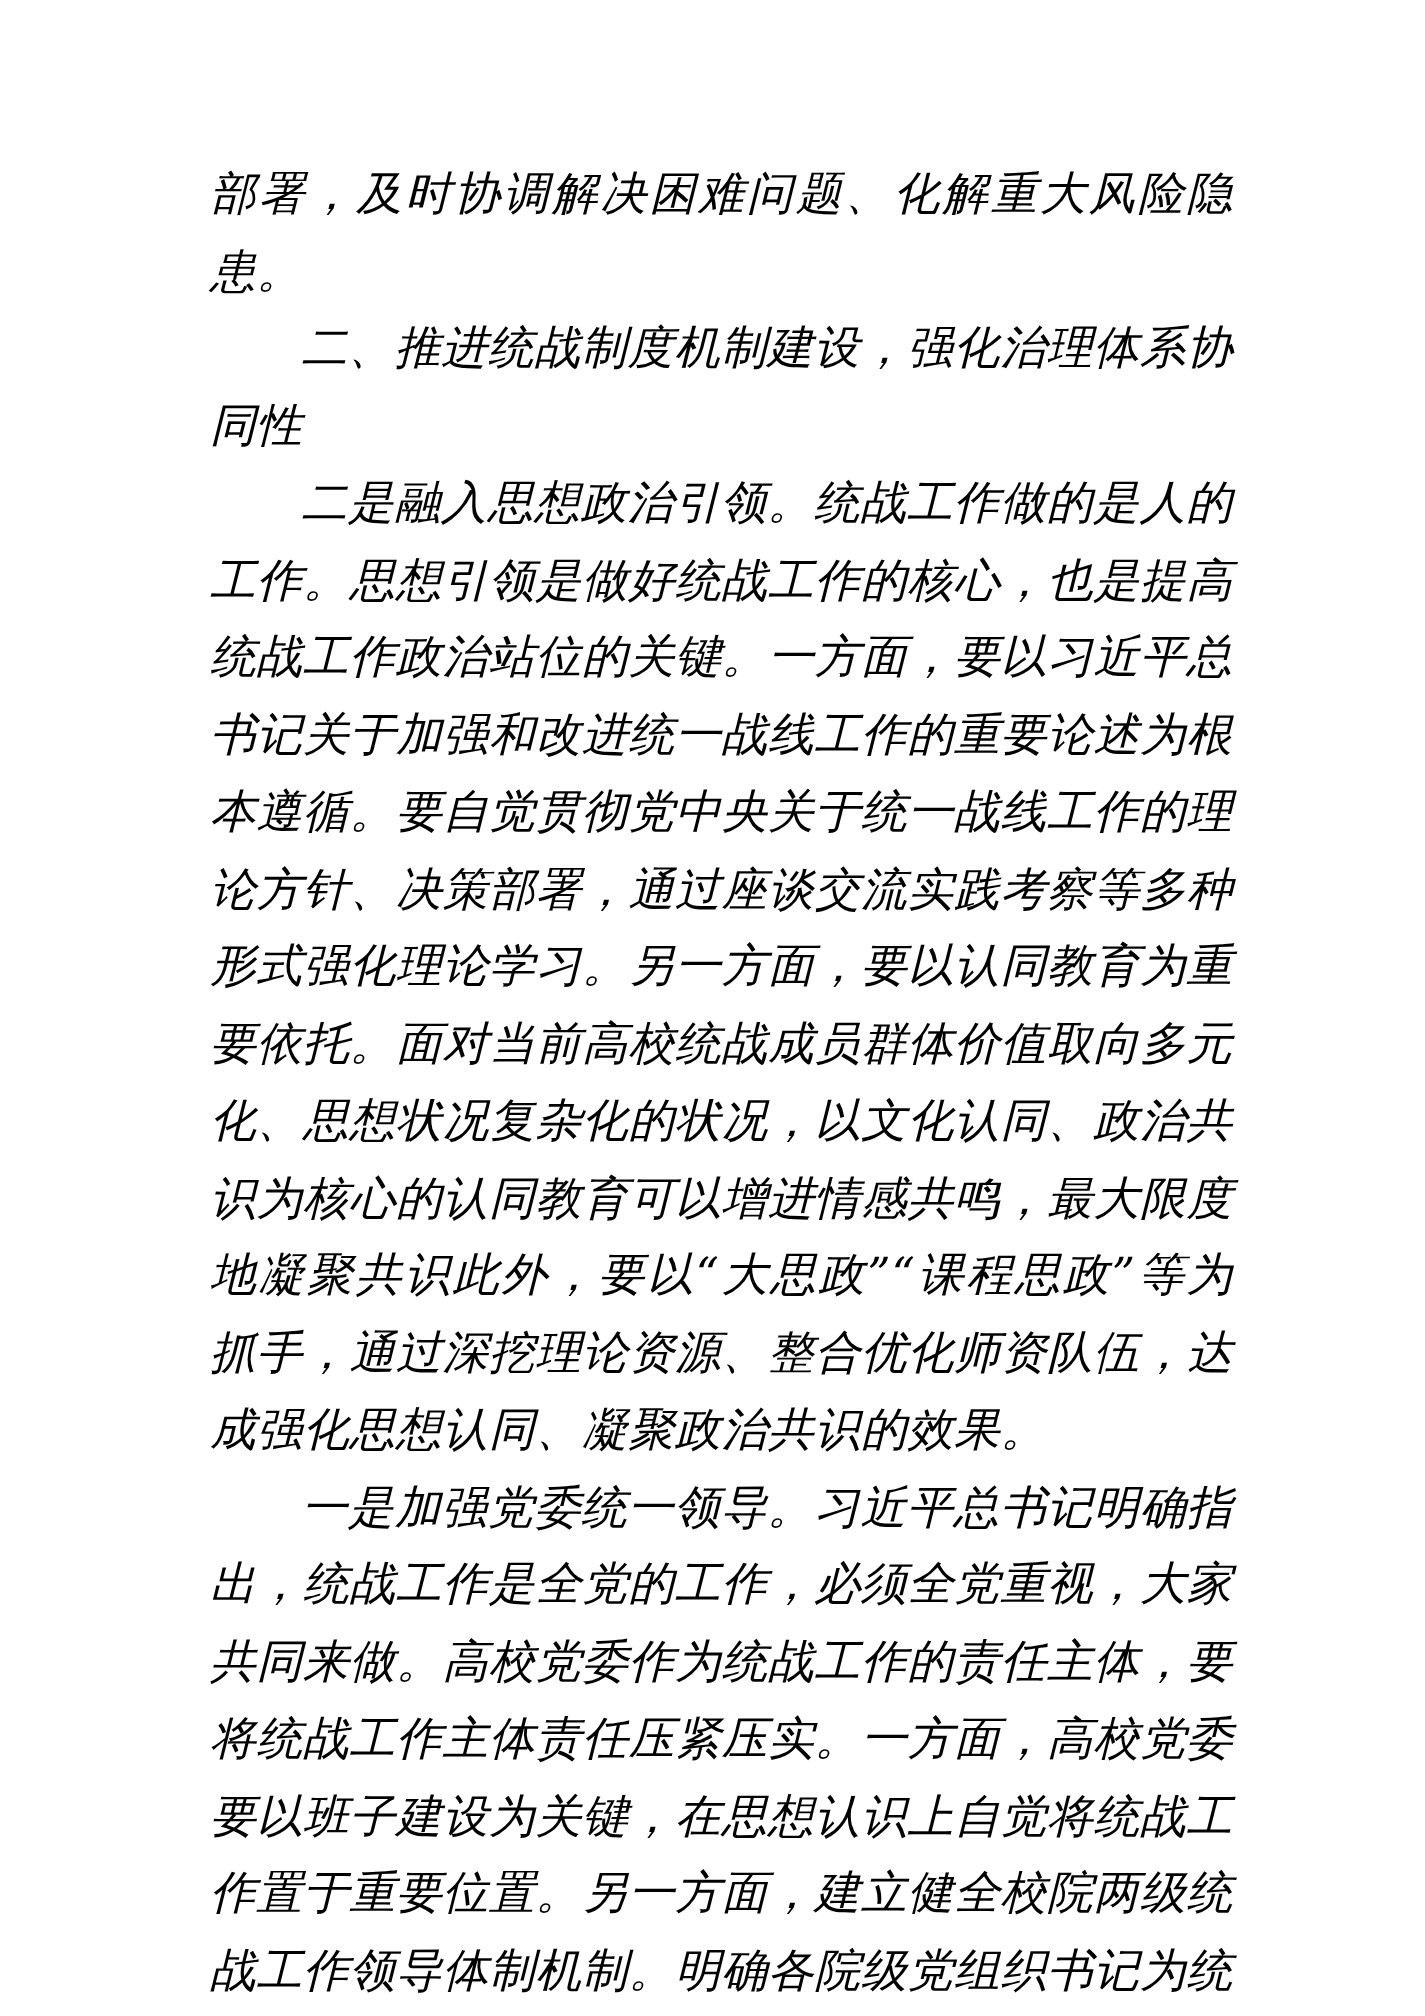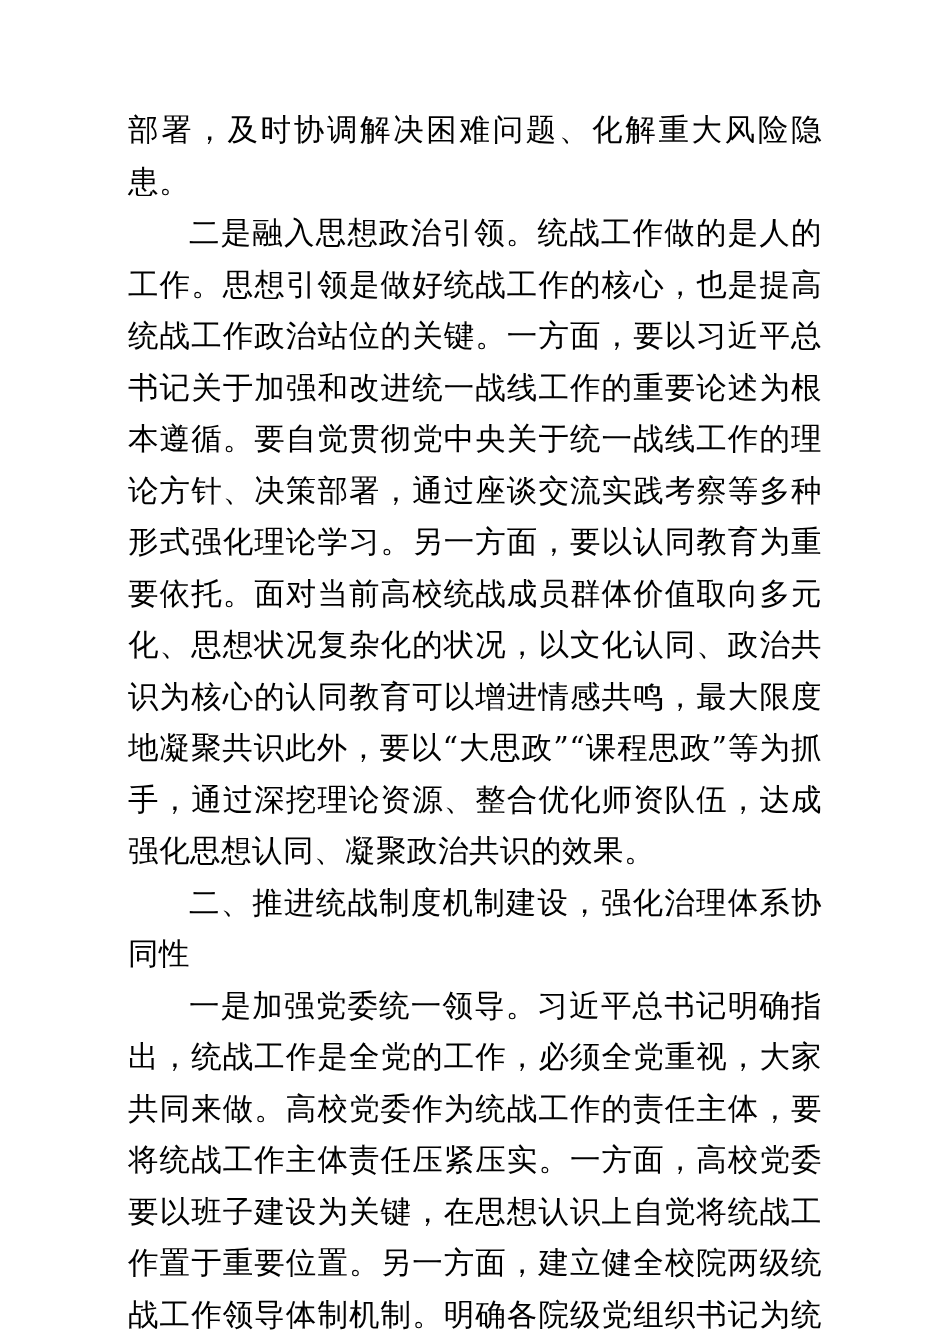--- a/index.html
+++ b/index.html
@@ -18,43 +18,44 @@
     box-sizing: border-box;
     width: 950px;
     height: 1344px;
     padding: 104px 128px 40px 128px;
     background: #ffffff;
   }
   .doc-body {
     width: 100%;
   }
   p.para {
-    margin: 0 0 0 0;
+    margin: 0 0 0 12px;
     font-size: 30.5px;
     line-height: 51.5px;
     text-align: justify;
     text-justify: inter-ideograph;
     letter-spacing: 0.5px;
     word-break: break-all;
+    font-style: italic;
   }
   p.indent {
     text-indent: 2em;
   }
   .heading {
     font-weight: normal;
   }
 </style>
 </head>
 <body>
 
 <div class="page">
   <div class="doc-body">
 
     <p class="para">部署，及时协调解决困难问题、化解重大风险隐患。</p>
 
+    <p class="para indent heading">二、推进统战制度机制建设，强化治理体系协同性</p>
+
     <p class="para indent">二是融入思想政治引领。统战工作做的是人的工作。思想引领是做好统战工作的核心，也是提高统战工作政治站位的关键。一方面，要以习近平总书记关于加强和改进统一战线工作的重要论述为根本遵循。要自觉贯彻党中央关于统一战线工作的理论方针、决策部署，通过座谈交流实践考察等多种形式强化理论学习。另一方面，要以认同教育为重要依托。面对当前高校统战成员群体价值取向多元化、思想状况复杂化的状况，以文化认同、政治共识为核心的认同教育可以增进情感共鸣，最大限度地凝聚共识此外，要以“大思政”“课程思政”等为抓手，通过深挖理论资源、整合优化师资队伍，达成强化思想认同、凝聚政治共识的效果。</p>
-
-    <p class="para indent heading">二、推进统战制度机制建设，强化治理体系协同性</p>
 
     <p class="para indent">一是加强党委统一领导。习近平总书记明确指出，统战工作是全党的工作，必须全党重视，大家共同来做。高校党委作为统战工作的责任主体，要将统战工作主体责任压紧压实。一方面，高校党委要以班子建设为关键，在思想认识上自觉将统战工作置于重要位置。另一方面，建立健全校院两级统战工作领导体制机制。明确各院级党组织书记为统战工作第一责任人，统战委员重点抓落实，党委秘书负责办理具体事务，形成突出重点、各负其责、分工</p>
 
   </div>
 </div>
 
 </body></html>

